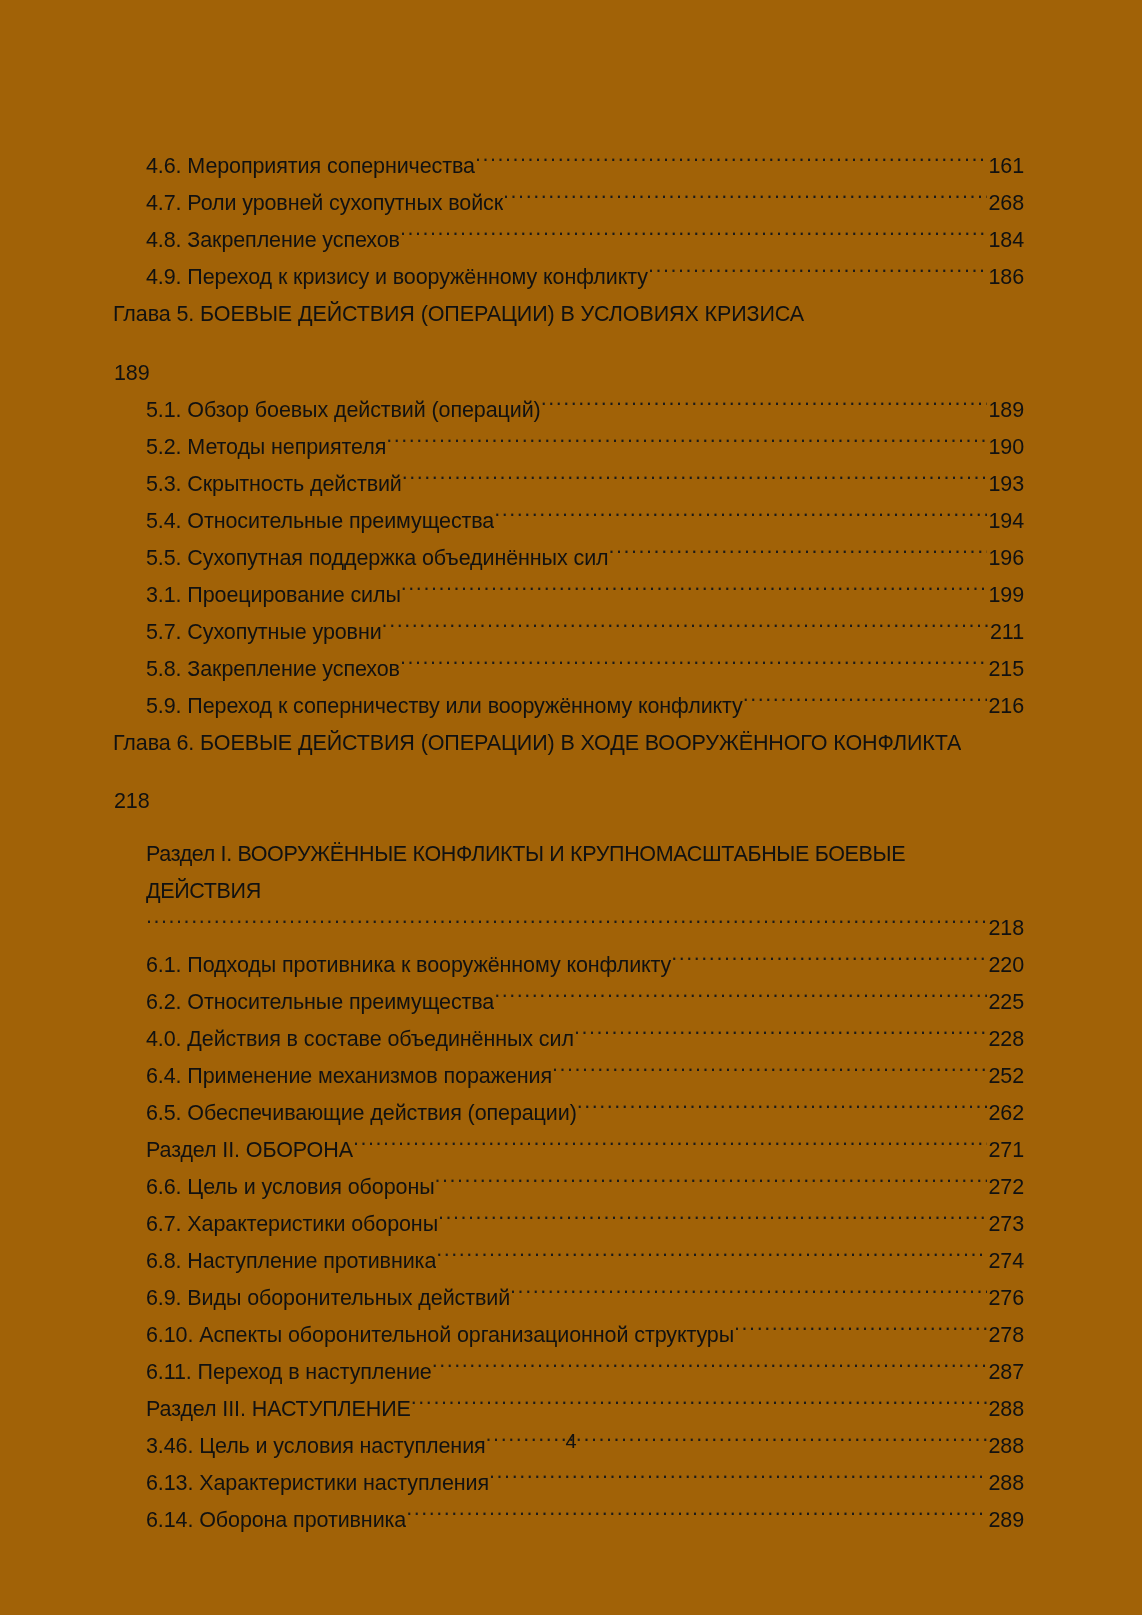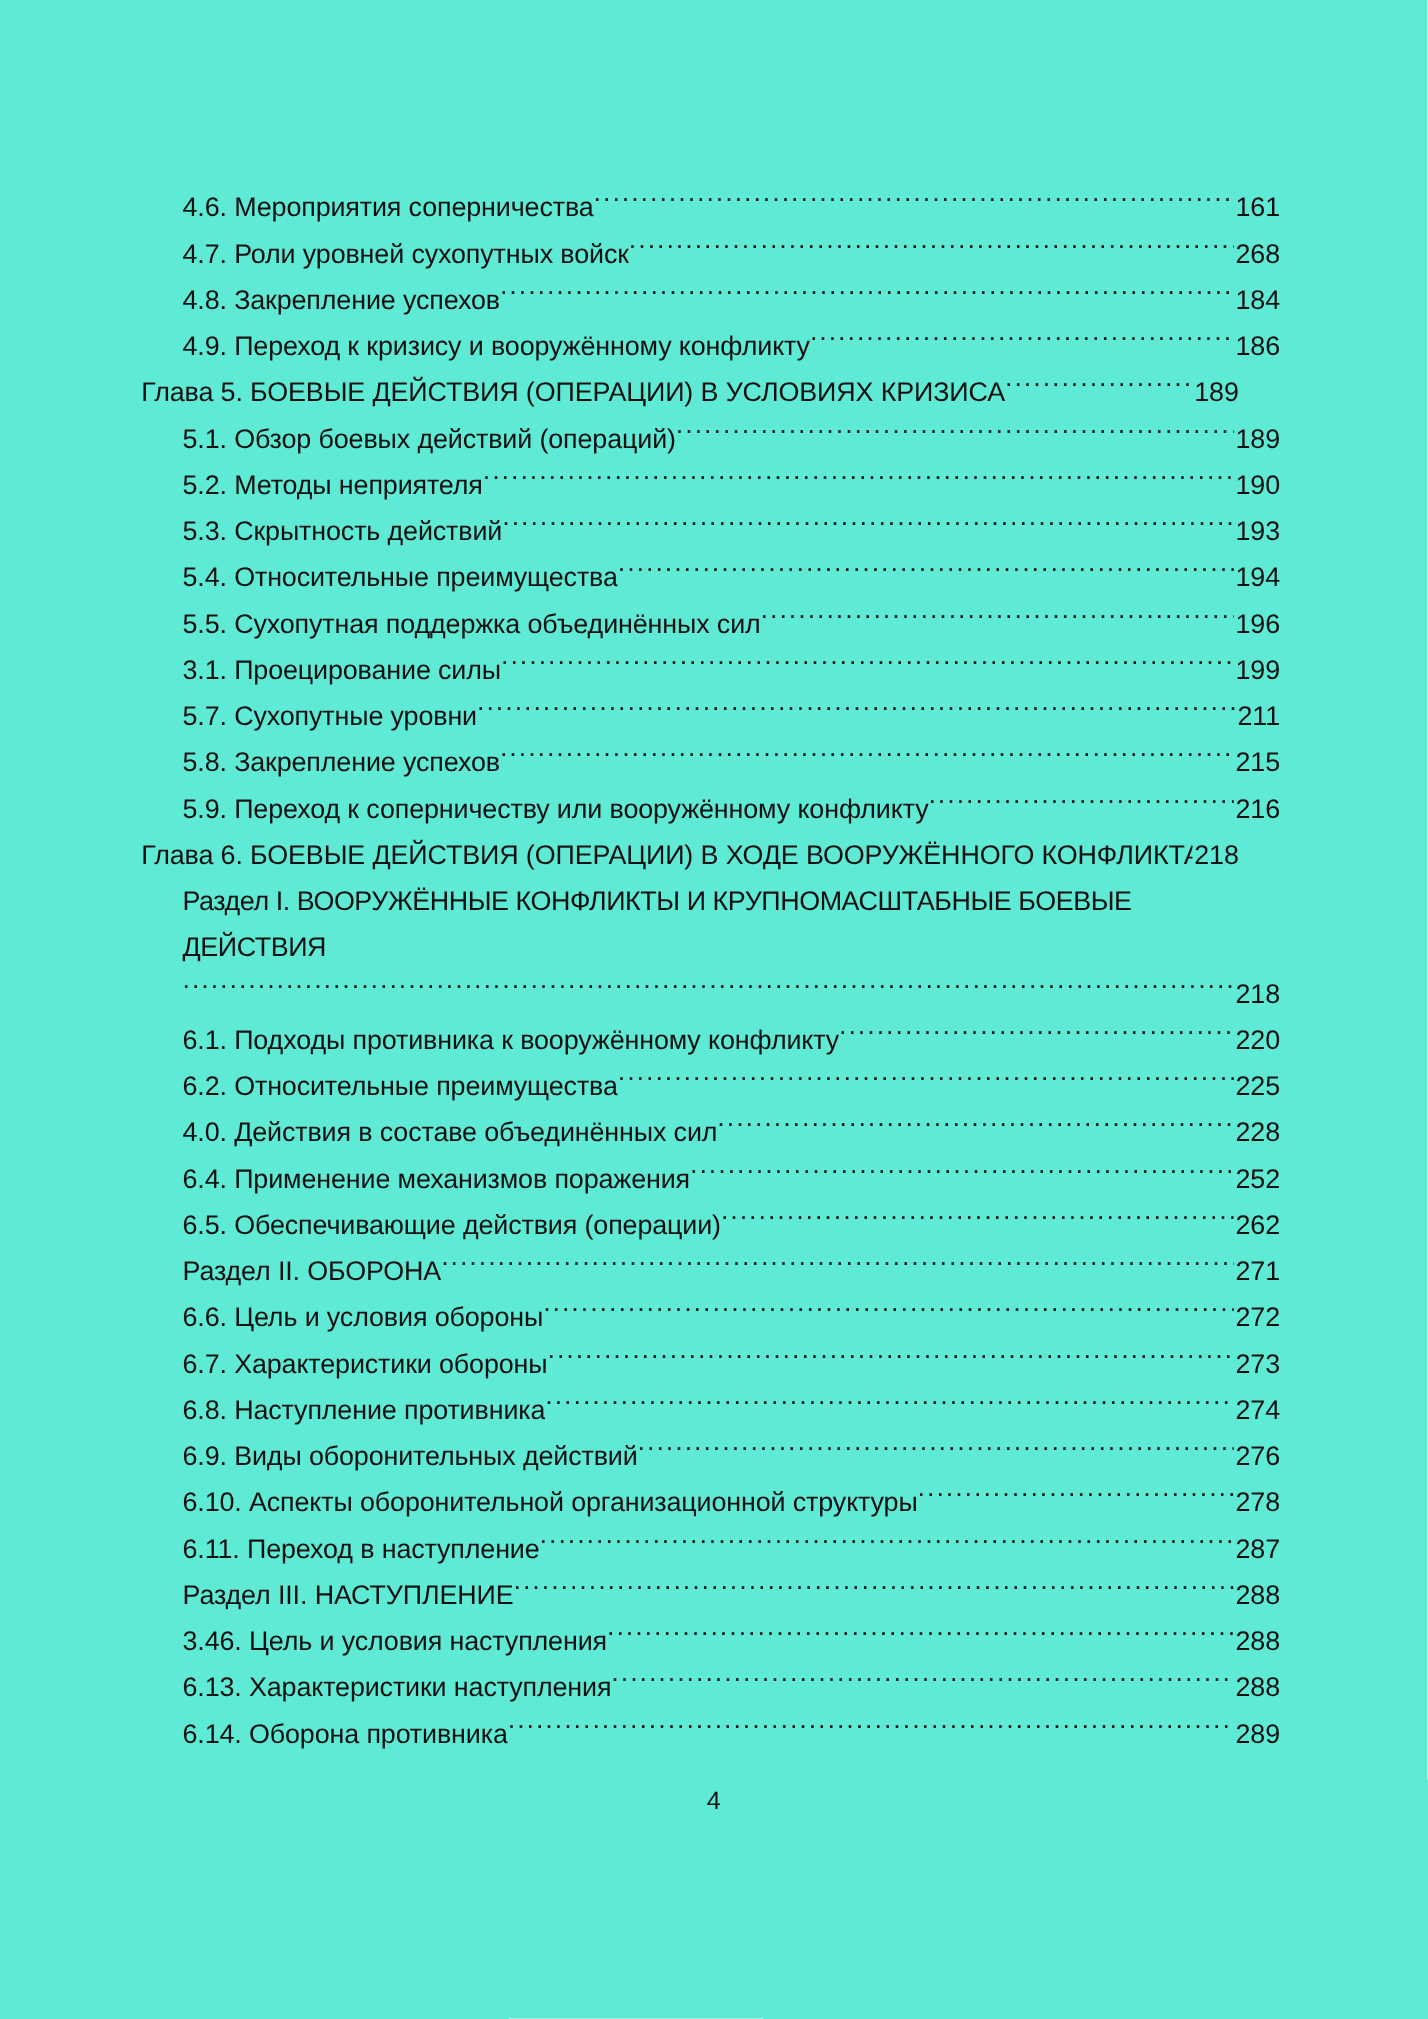--- a/index.html
+++ b/index.html
@@ -16,21 +16,21 @@
     color: #111111;
     -webkit-font-smoothing: antialiased;
   }
 
   #page {
     position: absolute;
     left: 0;
     top: 0;
     width: 1142px;
     height: 1615px;
-    background: #5eead4;
+    background: #a16207;
     overflow: hidden;
   }
 
   #toc {
     position: absolute;
     left: 113px;
     top: 148px;
     width: 878px;
   }
 
@@ -75,33 +75,35 @@
   }
 
   .toc-row .pageno {
     flex: 0 0 auto;
     padding-left: 1px;
   }
 
   
   .level-chapter {
     padding-left: 0px;
+    flex-direction: column;
   }
   .level-entry {
     padding-left: 33px;
   }
 
   
   .toc-row.wrap {
     display: block;
     white-space: normal;
   }
   .toc-row.wrap .wrap-text {
     display: block;
     letter-spacing: -0.35px;
+    margin-top: 16px;
   }
   .toc-row.wrap .wrap-tail {
     display: flex;
     align-items: baseline;
     width: 100%;
   }
   .toc-row.wrap .wrap-tail .leader {
     flex: 1 1 auto;
   }
 

